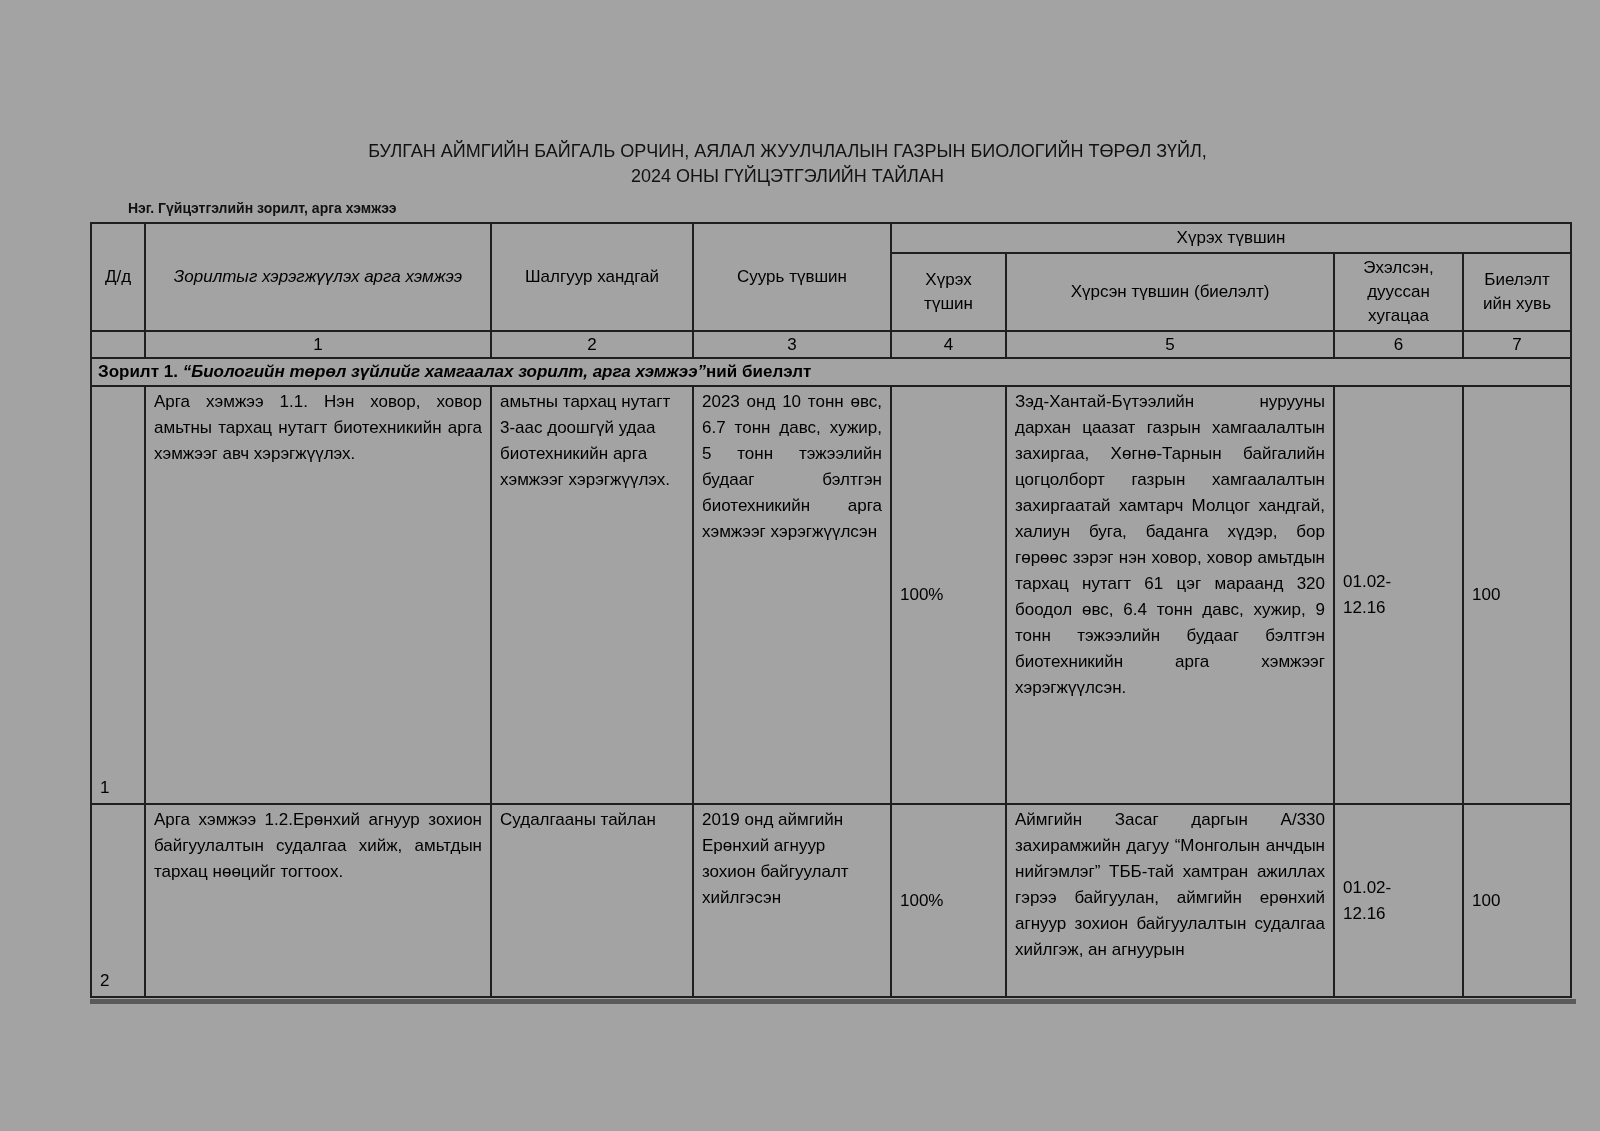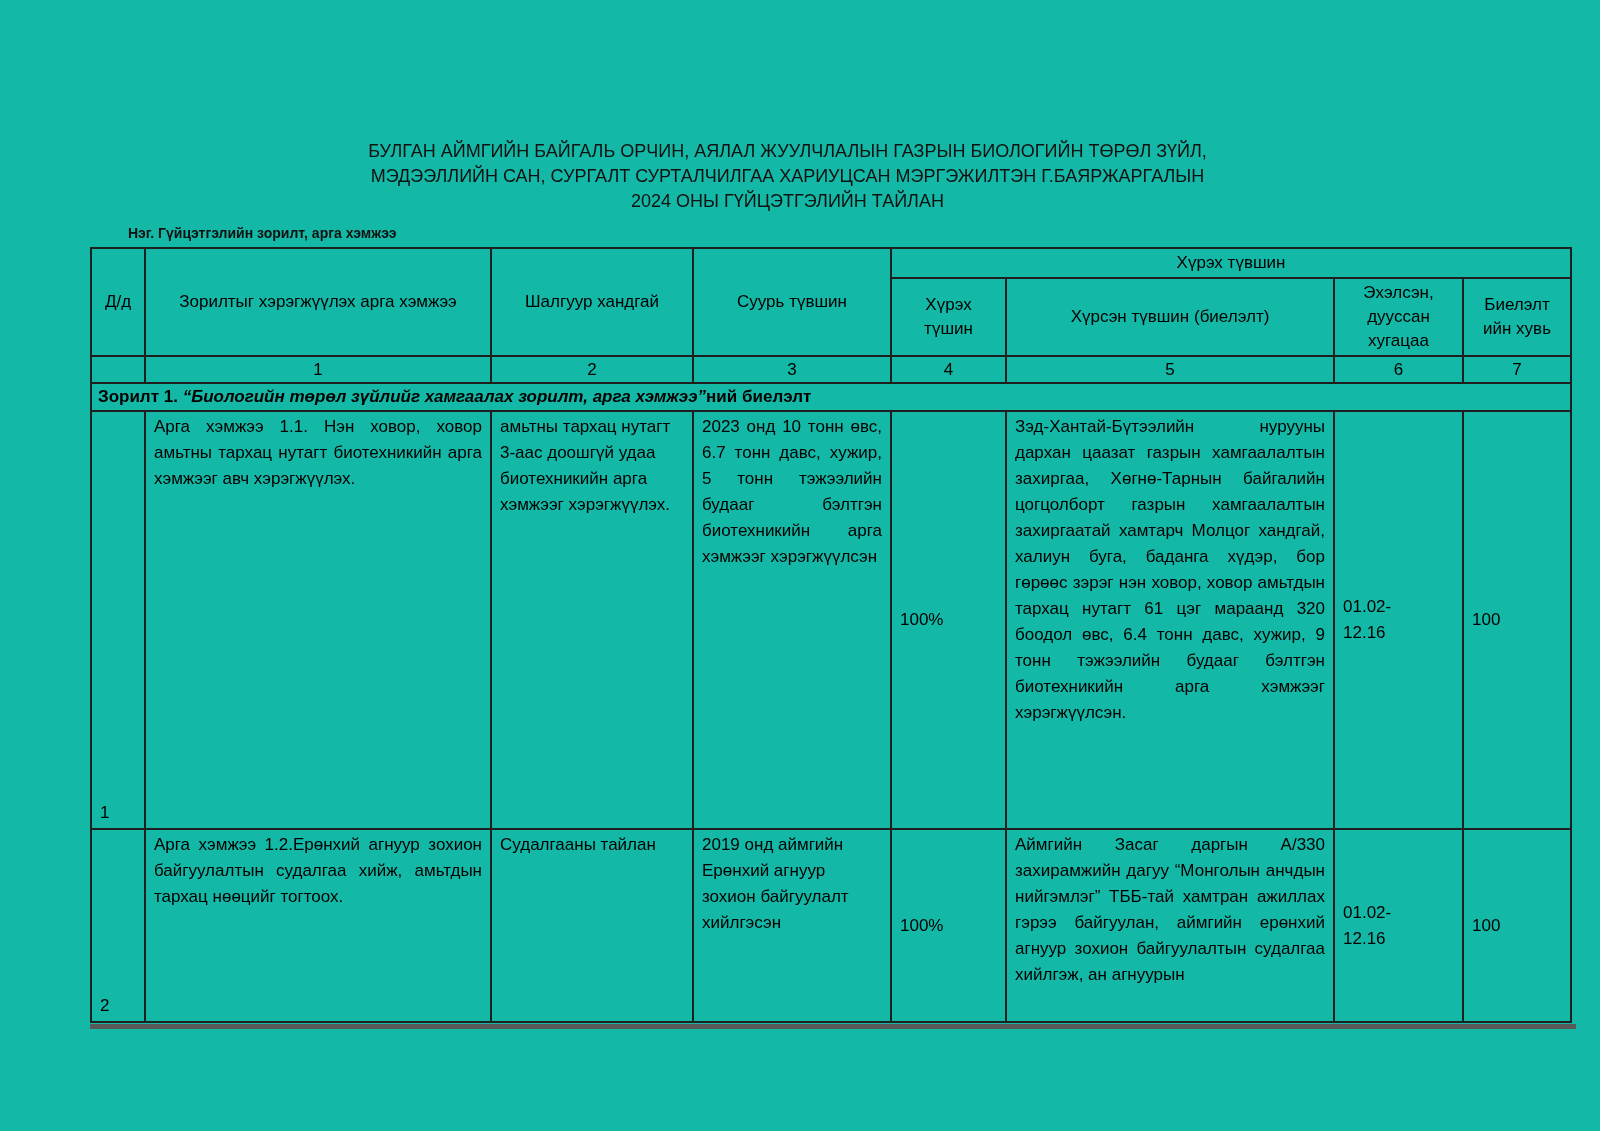--- a/index.html
+++ b/index.html
@@ -1,20 +1,20 @@
 <!DOCTYPE html>
 <html><head>
 <meta charset="utf-8">
 <style>
   html, body { margin: 0; padding: 0; background: #ffffff; }
   .page {
     position: relative;
     width: 1600px;
     height: 1131px;
-    background: #14b8a6;
+    background: #a3a3a3;
     font-family: "Liberation Sans", sans-serif;
     color: #000000;
     overflow: hidden;
   }
   .content {
     position: absolute;
     left: 90px;
     top: 139px;
     width: 1480px;
   }
@@ -52,21 +52,21 @@
   tr.r-num    { height: 27px; }
   tr.r-goal   { height: 28px; }
   tr.r-body1  { height: 418px; }
   tr.r-body2  { height: 193px; }
 
   tr.r-group td, tr.r-sub td { line-height: 24px; padding: 2px 12px; text-align: center; vertical-align: middle; margin-top: 24px; }
   tr.r-num td { line-height: 20px; padding: 1px 4px; text-align: center; vertical-align: middle; }
   tr.r-goal td { font-weight: bold; text-align: left; vertical-align: middle; line-height: 24px; padding: 1px 6px; }
   tr.r-goal .ital { font-style: italic; }
 
-  td.hdr-col1 { padding: 2px 20px; }
+  td.hdr-col1 { padding: 2px 20px; font-style: italic; }
 
   .c   { }
   .j   { text-align: justify; }
   .top { vertical-align: top; }
   .mid { vertical-align: middle; }
   .bot { vertical-align: bottom; }
   .pre { white-space: pre-line; }
 
   td.cell-dd      { padding-bottom: 24px; }
   td.cell-measure { padding: 6px 10px 6px 12px; margin-top: 36px; }
@@ -82,21 +82,20 @@
   }
 </style>
 </head>
 <body>
 
 <div class="page">
   <div class="content">
 
     <div class="doc-title">
       <div>БУЛГАН АЙМГИЙН БАЙГАЛЬ ОРЧИН, АЯЛАЛ ЖУУЛЧЛАЛЫН ГАЗРЫН БИОЛОГИЙН ТӨРӨЛ ЗҮЙЛ,</div>
-      <div>МЭДЭЭЛЛИЙН САН, СУРГАЛТ СУРТАЛЧИЛГАА ХАРИУЦСАН МЭРГЭЖИЛТЭН Г.БАЯРЖАРГАЛЫН</div>
       <div>2024 ОНЫ ГҮЙЦЭТГЭЛИЙН ТАЙЛАН</div>
     </div>
 
     <div class="sec-heading">Нэг. Гүйцэтгэлийн зорилт, арга хэмжээ</div>
 
     <table class="perf">
       <colgroup>
         <col style="width:54px">
         <col style="width:346px">
         <col style="width:202px">

